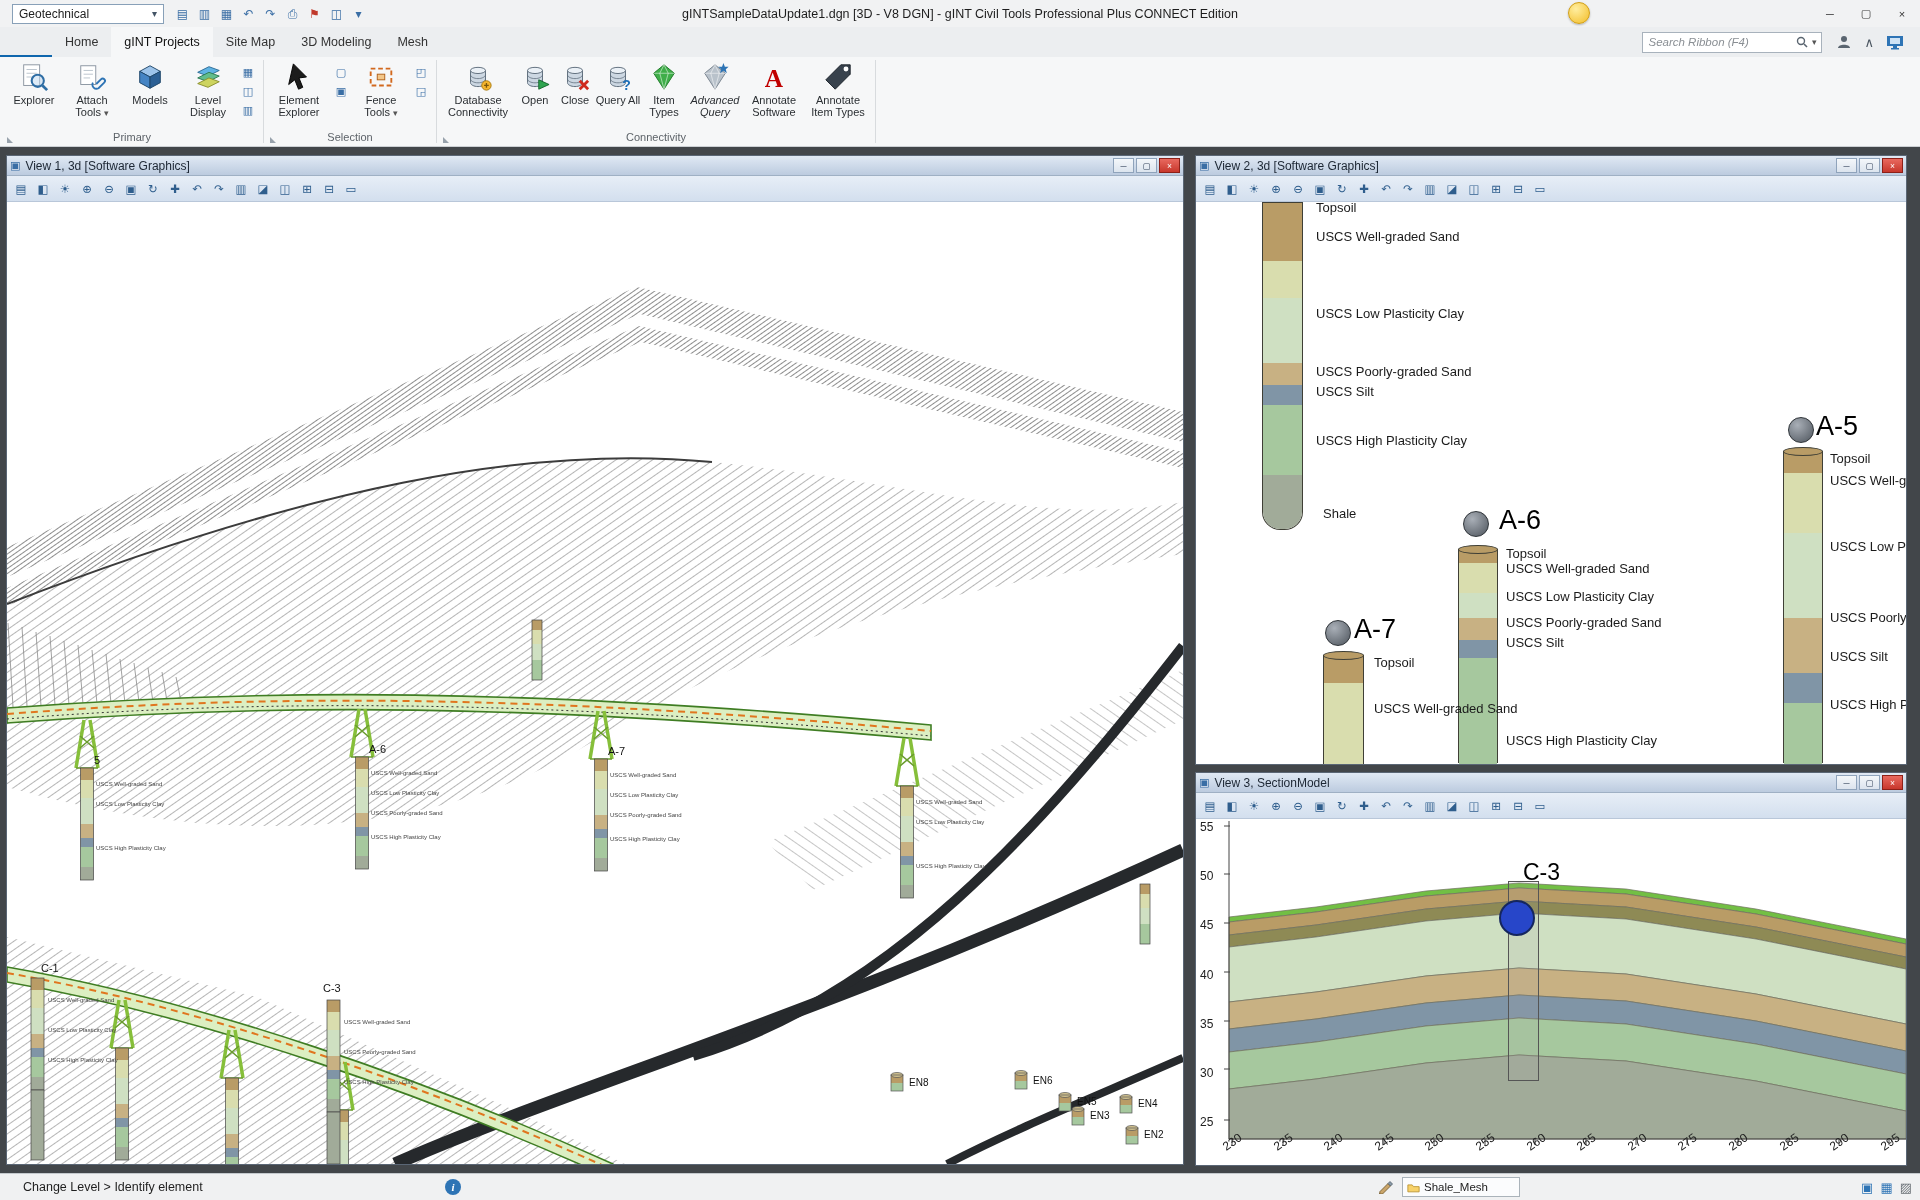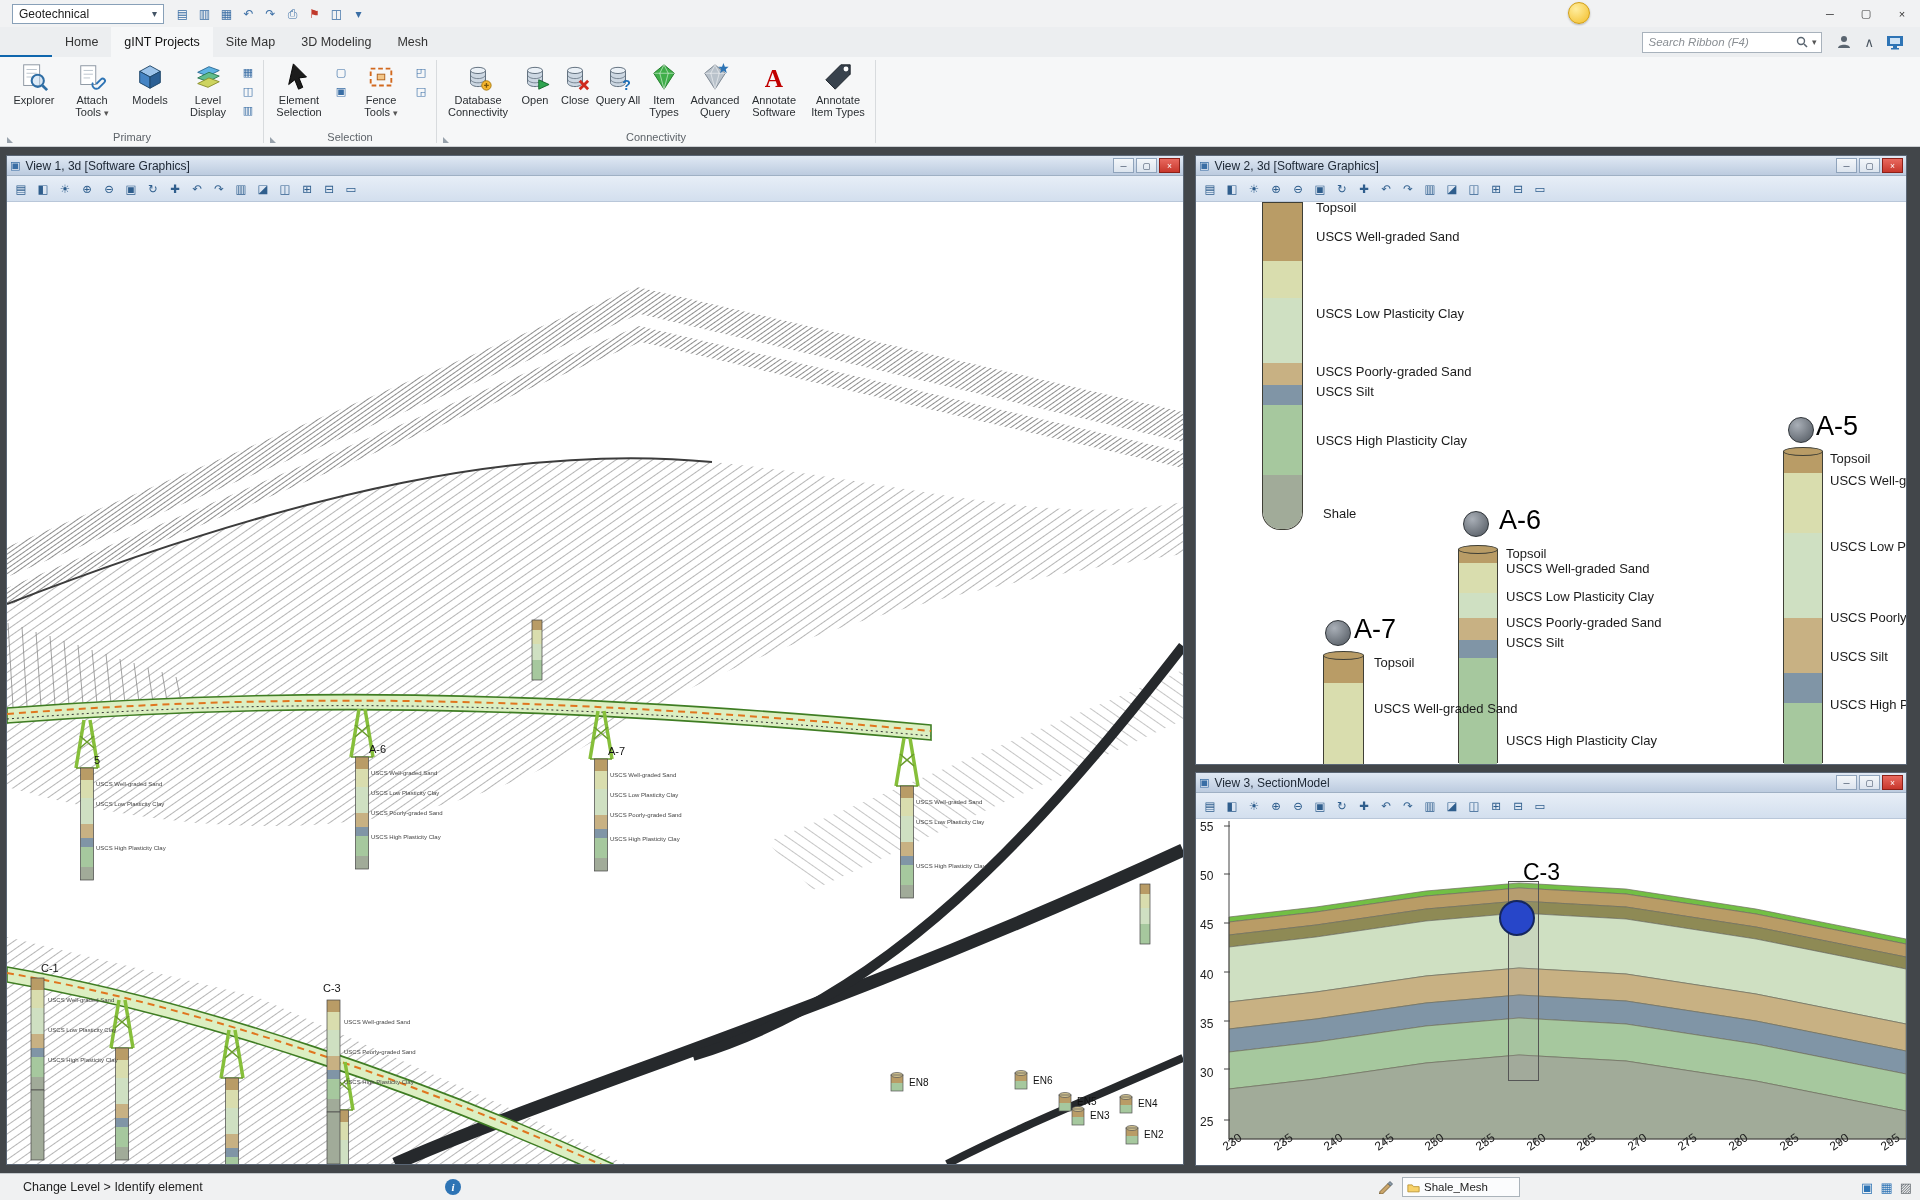--- a/index.html
+++ b/index.html
@@ -28,21 +28,21 @@
   .tab-search input::placeholder { color:#8a8f94; font-style:italic; }
   .tr-icons { display:flex; align-items:center; gap:12px; margin:0 10px 0 14px; color:#4a5560; }
   .tr-glyph { font-size:13px; color:#4a5560; }
 
   
   .ribbon { position:absolute; top:57px; left:0; right:0; height:90px; background:#f6f7f8; border-bottom:1px solid #ccd0d4; display:flex; padding:0 2px; }
   .rgroup { position:relative; display:flex; flex-direction:column; padding:2px 3px 0 3px; }
   .rbtns { display:flex; align-items:flex-start; height:70px; }
   .rbtn { display:flex; flex-direction:column; align-items:center; width:58px; padding-top:3px; cursor:default; }
   .rbtn.w74 { width:74px; } .rbtn.w40 { width:40px; } .rbtn.w46 { width:46px; }
-  .rbtn.w56 { width:56px; } .rbtn.w62 { width:62px; } .rbtn.w66 { width:66px; }
+  .rbtn.w56 { width:56px;font-style:italic; } .rbtn.w62 { width:62px; } .rbtn.w66 { width:66px; }
   .bicon { width:30px; height:30px; stroke-width:1; }
   .lbl { font-size:11px; line-height:11.5px; text-align:center; color:#2b2f33; margin-top:3px; }
   .dcaret { font-size:9px; color:#555; }
   .minicol { display:flex; flex-direction:column; gap:3px; padding:5px 2px 0 2px; }
   .mini { width:18px; height:16px; display:flex; align-items:center; justify-content:center; font-size:11px; color:#3a6ea5; }
   .glabel-row { height:18px; position:relative; display:flex; align-items:center; justify-content:center; }
   .glabel { font-size:11px; color:#5d6369; }
   .launcher { position:absolute; left:2px; bottom:3px; width:0; height:0; border-bottom:6px solid #98a2ac; border-right:6px solid transparent; }
   .rsep { width:1px; background:#d8dbde; margin:3px 1px; }
   .icA { font:bold 27px "Liberation Serif", serif; fill:#c00000; }
@@ -148,20 +148,21 @@
       <span class="qat-icon">▤</span>
       <span class="qat-icon">▥</span>
       <span class="qat-icon">▦</span>
       <span class="qat-icon">↶</span>
       <span class="qat-icon">↷</span>
       <span class="qat-icon">⎙</span>
       <span class="qat-icon">⚑</span>
       <span class="qat-icon">◫</span>
       <span class="qat-icon">▾</span>
     </div>
+  <div class="apptitle">gINTSampleDataUpdate1.dgn [3D - V8 DGN] - gINT Civil Tools Professional Plus CONNECT Edition</div>
   <div class="balloon"></div>
   <div class="winbtns">
     <span class="winbtn">─</span>
     <span class="winbtn">▢</span>
     <span class="winbtn">×</span>
   </div>
 </div>
 
 <div class="tabrow">
   <span class="tab file">File</span>
@@ -243,21 +244,21 @@
   </div>
 
   <div class="rsep"></div>
 
   <div class="rgroup">
     <div class="rbtns">
       <div class="rbtn w62">
         <svg class="bicon" viewBox="0 0 32 32">
           <polygon points="10,2 24,16 16,17 20,27 15.5,29 11.5,19 5,24" fill="#1c1c1c" stroke="#000"></polygon>
         </svg>
-        <span class="lbl">Element Selection</span>
+        <span class="lbl">Element Explorer</span>
       </div>
       <div class="minicol">
           <span class="mini">▢</span>
           <span class="mini">▣</span>
         </div>
       <div class="rbtn">
         <svg class="bicon" viewBox="0 0 32 32">
           <rect x="5" y="7" width="22" height="18" fill="none" stroke="#d2691e" stroke-width="2" stroke-dasharray="5 3"></rect>
           <rect x="12" y="13" width="8" height="6" fill="#f3c78a" stroke="#b05f18"></rect>
         </svg>

